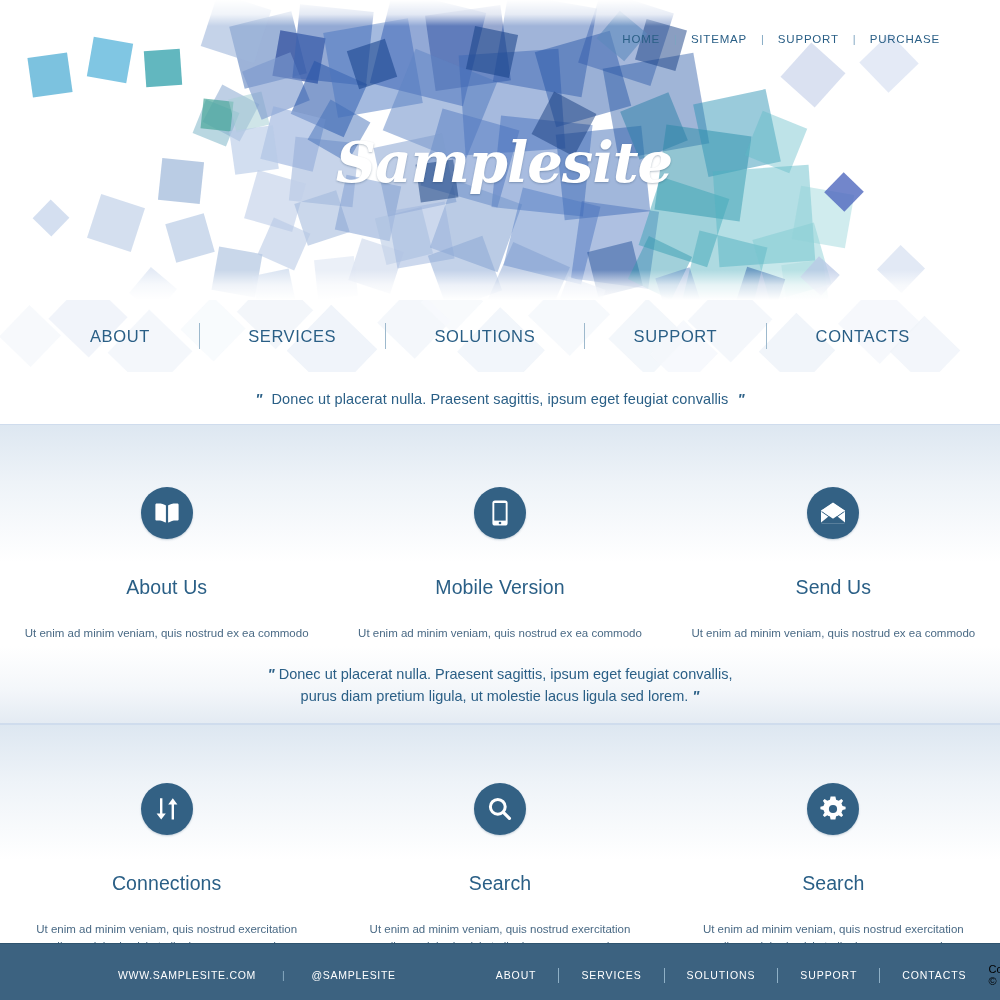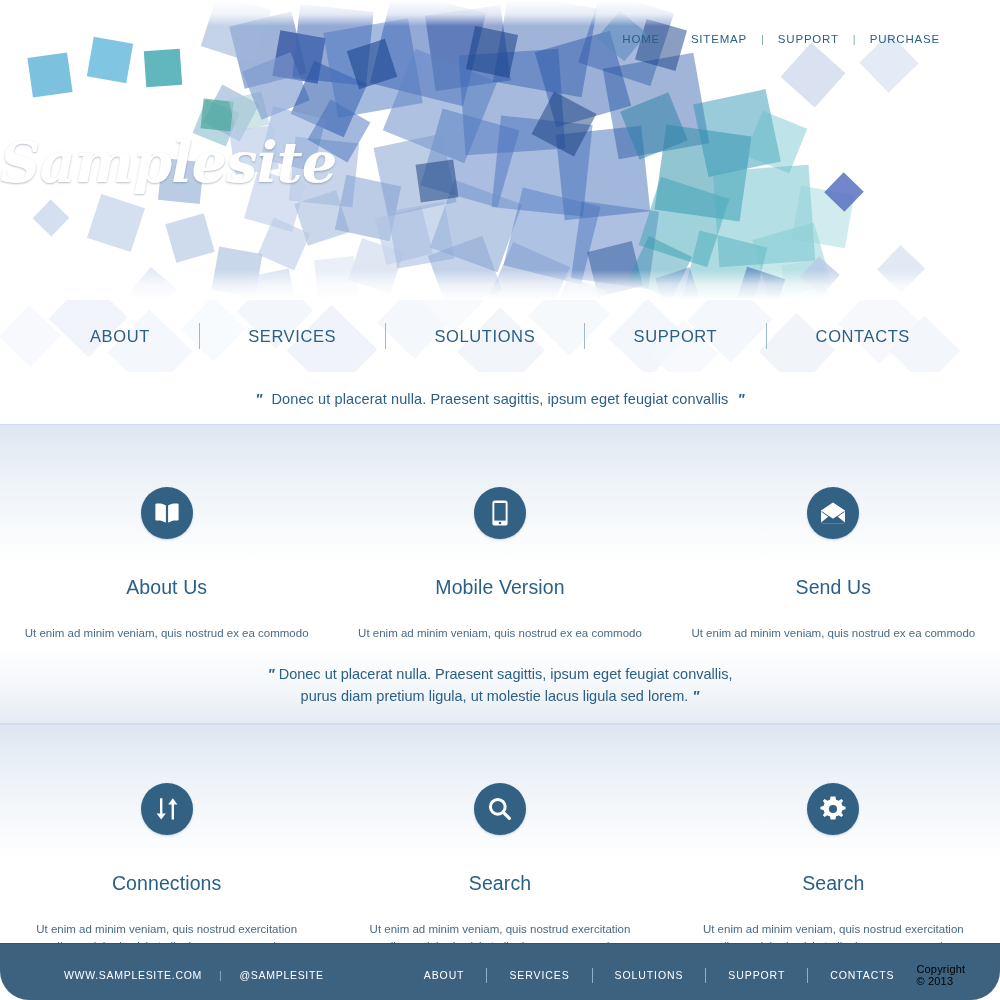--- a/index.html
+++ b/index.html
@@ -2,21 +2,21 @@
 <html><head>
 <meta charset="utf-8">
 <style>
   html,body{margin:0;padding:0;}
   body{
     width:1000px;height:1000px;overflow:hidden;
     background:#ffffff;
     font-family:"Liberation Sans", sans-serif;
     -webkit-font-smoothing:antialiased;
   }
-  .page{position:relative;width:1000px;height:1000px;overflow:hidden;border-radius:29px;}
+  .page{position:relative;width:1000px;height:1000px;overflow:hidden;}
 
   
   .header{
     position:relative;width:1000px;height:300px;overflow:hidden;
     background:#ffffff;
   }
   .header-art{position:absolute;inset:0;overflow:hidden;}
   .header-art svg{position:absolute;top:0;left:0;}
   .header-fade-top{
     position:absolute;left:0;top:0;width:1000px;height:26px;
@@ -31,21 +31,22 @@
   .topnav{
     position:absolute;right:46px;top:33px;z-index:8;
     display:flex;align-items:center;gap:0px;
   }
   .topnav a{
     color:#2a5f86;font-size:11.5px;letter-spacing:.8px;
     text-decoration:none;font-weight:400;padding:0 14px;
   }
   .topnav .sep{color:#7ea5c0;font-size:11px;}
   .logo{
-    position:absolute;left:0;right:0;top:129px;z-index:7;
+    position:absolute;left:8px;right:0;top:129px;z-index:7;
+    text-align:center;
     font-family:"DejaVu Serif", serif;
     font-style:italic;font-weight:bold;
     font-size:56px;color:#ffffff;letter-spacing:-1px;
     text-shadow:0 1px 2px rgba(20,50,80,.30);
   }
 
   
   .mainnav{
     position:relative;width:1000px;height:72px;
     display:flex;align-items:center;justify-content:center;
@@ -120,21 +121,21 @@
   .quote2 .qm{display:inline-block;}
 
   
   .footer{
     position:relative;width:1000px;height:63px;background:#3c6280;
     display:flex;align-items:center;box-sizing:border-box;
     border-top:1px solid #2f546f;
   }
   .footer a,.footer span{color:#ffffff;text-decoration:none;}
   .f-left{
-    display:flex;align-items:center;margin-left:64px;gap:4px;justify-content:space-between;
+    display:flex;align-items:center;margin-left:118px;gap:13px;justify-content:space-between;
   }
   .f-left a,.f-left .sep{font-size:10.5px;letter-spacing:.7px;}
   .f-left .sep{color:#8fb0c6;padding:0 13px;}
   .f-nav{
     display:flex;align-items:center;margin-left:78px;
   }
   .f-nav a{font-size:10.5px;letter-spacing:.9px;padding:0 22px;}
   .f-nav .fsep{width:1px;height:15px;background:#8fb0c6;display:inline-block;}
   .f-copy{
     margin-left:auto;margin-right:98px;font-size:11px;letter-spacing:.2px;

